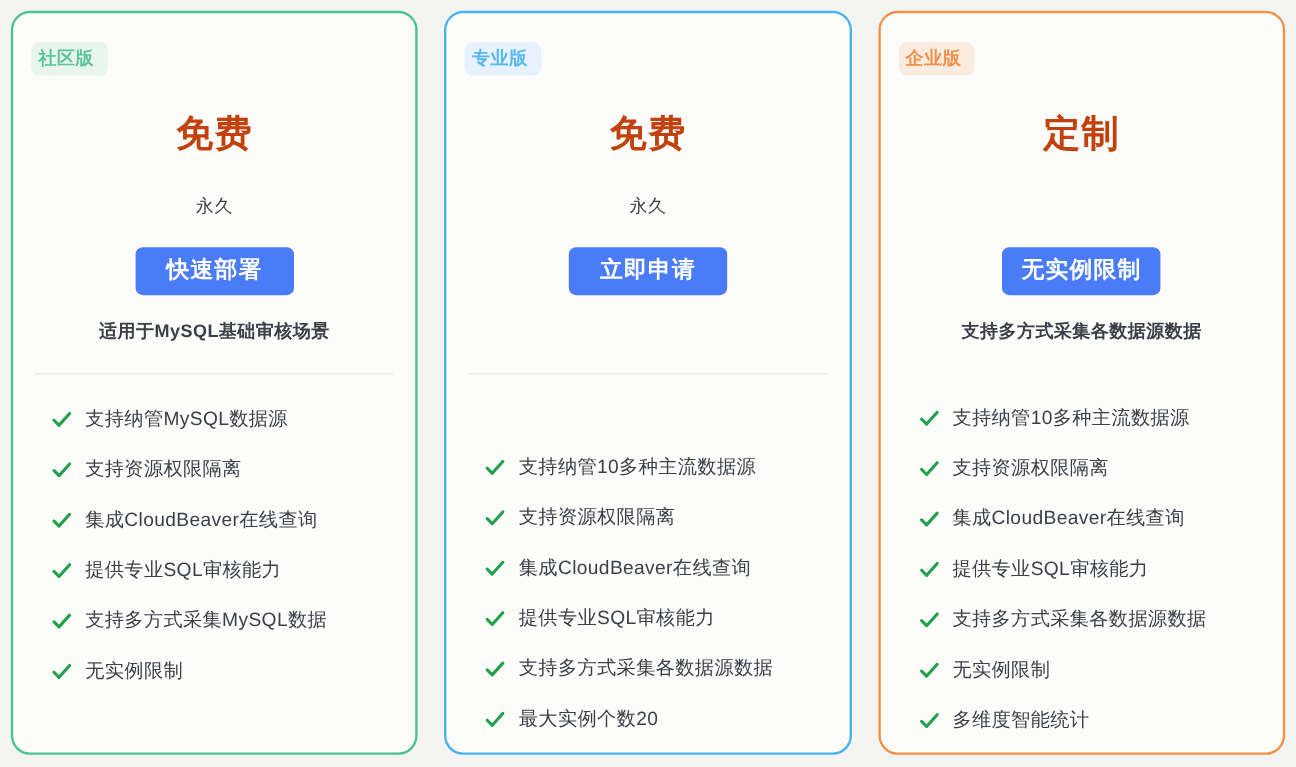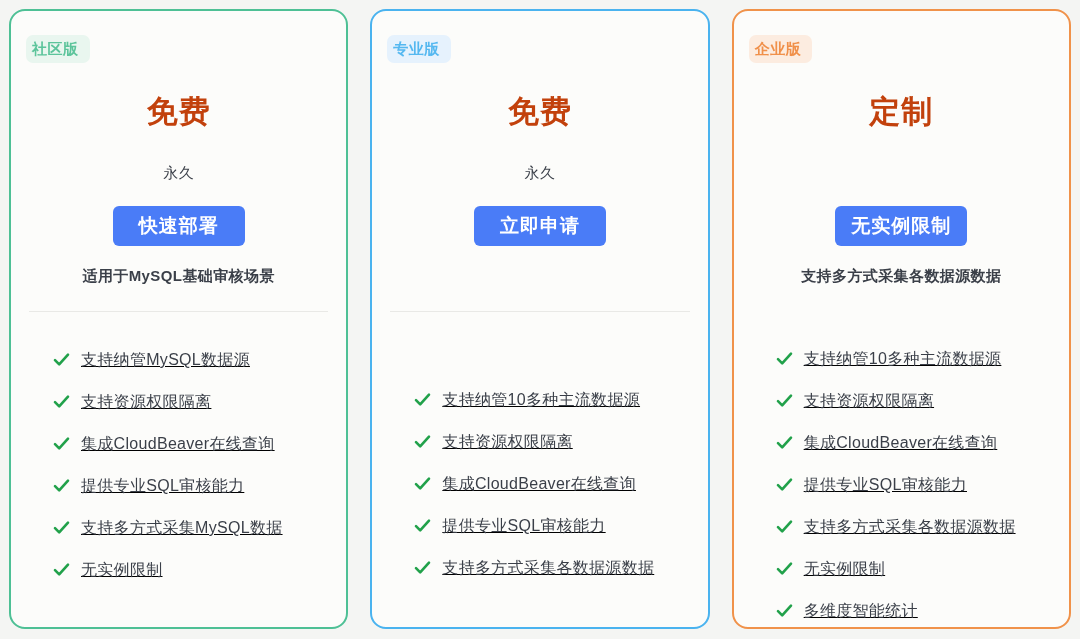--- a/index.html
+++ b/index.html
@@ -114,23 +114,22 @@
   }
 
   .divider {
     margin: 25px 18px 0 18px;
     height: 1px;
     background: #e9e9e6;
   }
 
   .features {
     list-style: none;
-    margin: 10px;
+    margin: 0;
     padding: 22px 0 0 0;
-    text-decoration: underline;
   }
 
   .feature-item {
     display: flex;
     align-items: flex-start;
     padding: 0 0 0 32px;
     margin-bottom: 10px;
     height: 32px;
   }
 
@@ -241,20 +240,26 @@
             <path d="M2 9.2 L6.2 13.4 L15 3.6" fill="none" stroke="#21a14a" stroke-width="2.6" stroke-linecap="round" stroke-linejoin="round"></path>
           </svg>
         <span class="feature-text">提供专业SQL审核能力</span>
       </li>
       <li class="feature-item">
         <svg class="check-icon" viewBox="0 0 17 17">
             <path d="M2 9.2 L6.2 13.4 L15 3.6" fill="none" stroke="#21a14a" stroke-width="2.6" stroke-linecap="round" stroke-linejoin="round"></path>
           </svg>
         <span class="feature-text">支持多方式采集各数据源数据</span>
       </li>
+      <li class="feature-item">
+        <svg class="check-icon" viewBox="0 0 17 17">
+            <path d="M2 9.2 L6.2 13.4 L15 3.6" fill="none" stroke="#21a14a" stroke-width="2.6" stroke-linecap="round" stroke-linejoin="round"></path>
+          </svg>
+        <span class="feature-text">最大实例个数20</span>
+      </li>
     </ul>
   </div>
 
   <div class="plan-card accent-orange">
     <span class="badge orange">企业版</span>
     <div class="card-head">
       <div class="price">定制</div>
       <div class="period"></div>
       <div class="cta-wrap">
         <button class="cta-button">无实例限制</button>

